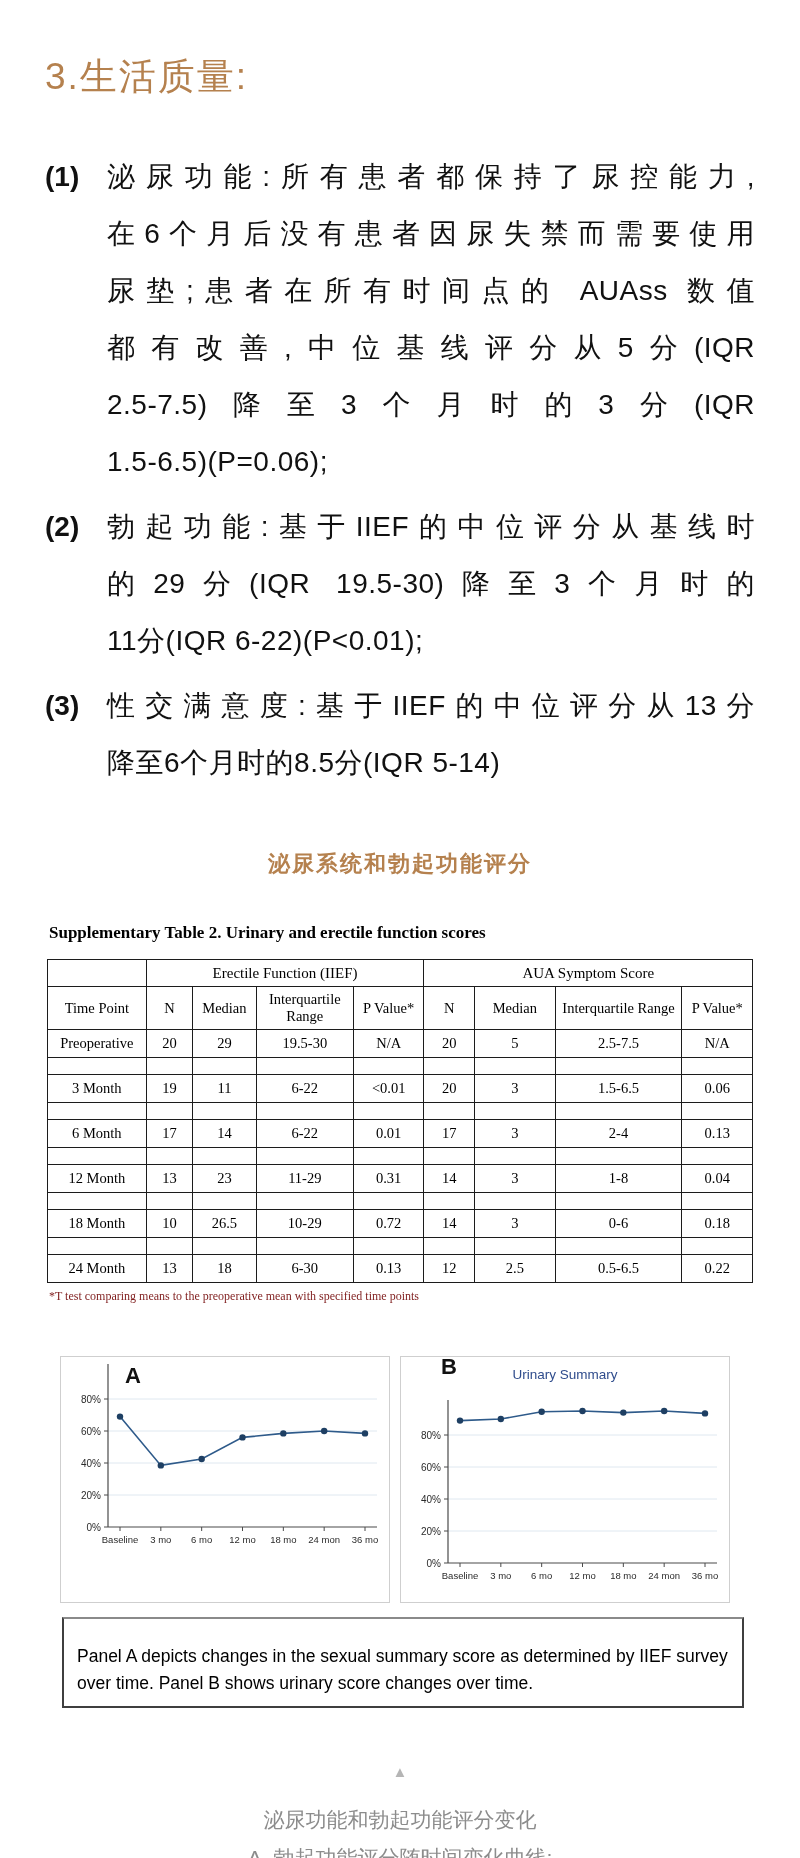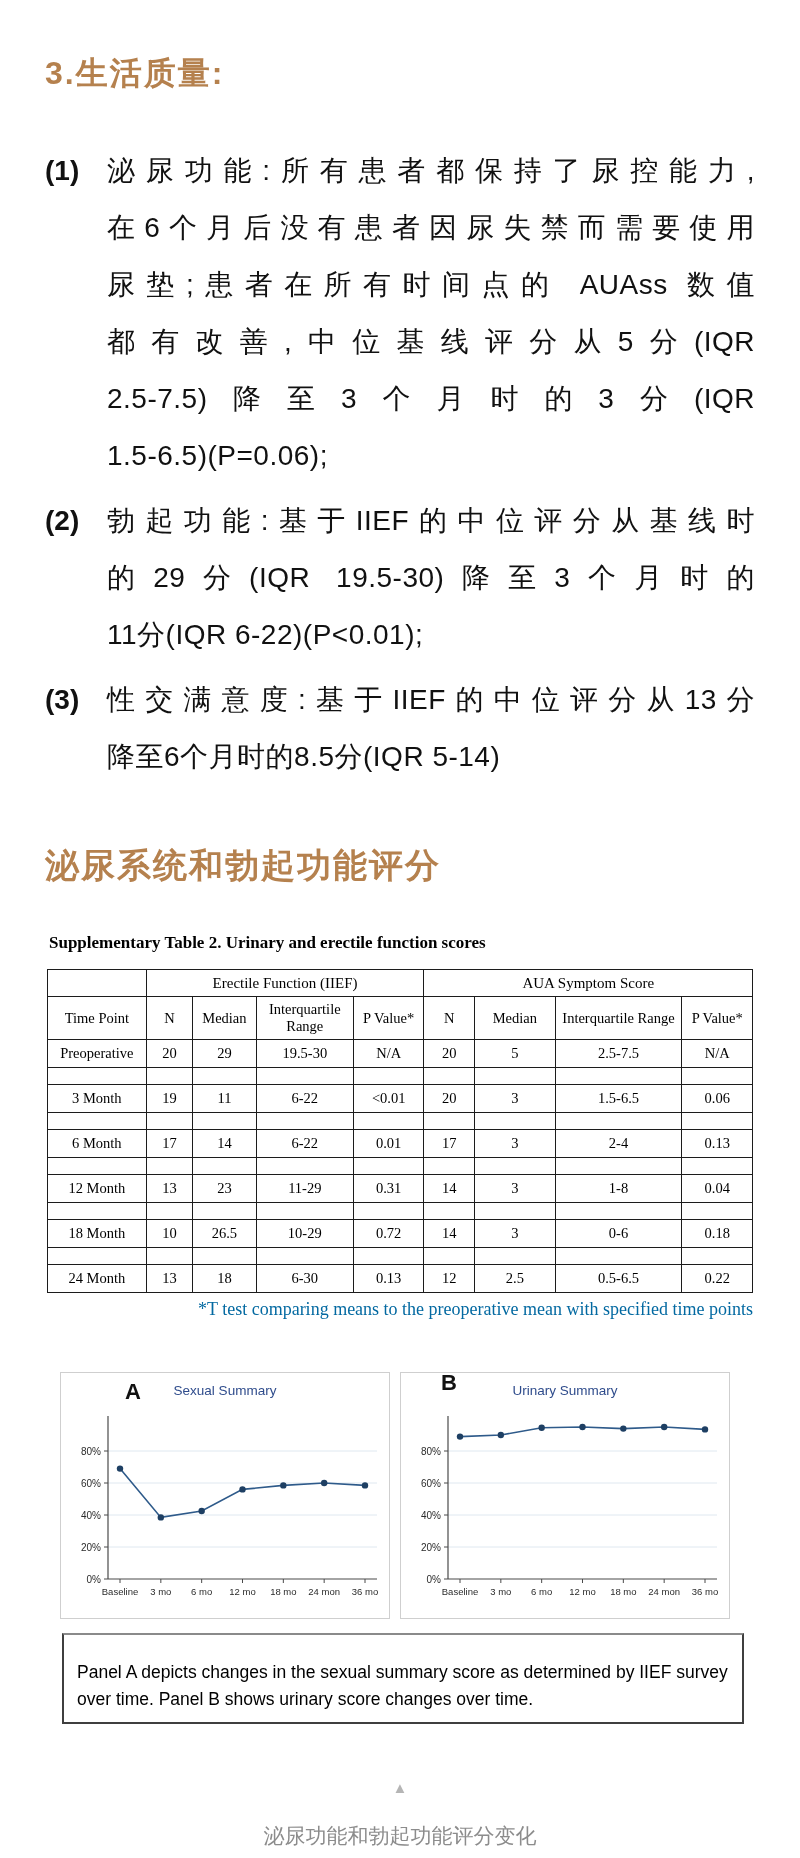--- a/index.html
+++ b/index.html
@@ -4,56 +4,56 @@
 <style>
   html,body{margin:0;padding:0;background:#ffffff;}
   .page{
     width:800px; min-height:1858px; background:#ffffff; box-sizing:border-box;
     padding:38px 45px 60px 45px;
     font-family:"Liberation Sans","DejaVu Sans",sans-serif;
     color:#1a1a1a;
   }
   
   .main-heading{
-    font-size:32px; font-weight:700; letter-spacing:2px;
+    font-size:37px; font-weight:400; letter-spacing:2px;
     margin:14px 0 46px 0;
   }
   
   .qol-item{ display:flex; margin-bottom:8px; }
   .item-num{
     width:62px; flex:0 0 62px; font-size:28px; font-weight:700;
     line-height:57px; color:#111;
   }
   .item-body{ flex:1; }
   .item-line{
     font-size:28px; line-height:57px; color:#111;
     text-align:justify; text-align-last:justify; letter-spacing:0.5px;
   }
   .item-line.last{ text-align-last:left; }
   
   .section-title{
-    text-align:left; font-size:34px; font-weight:700; letter-spacing:2px;
+    text-align:center; font-size:22px; font-weight:700; letter-spacing:2px;
     margin:58px 0 44px 0;
   }
   
   .table-wrap{ width:706px; margin:16px auto; font-family:"Liberation Serif","DejaVu Serif",serif; }
   .table-title{ font-size:17px; font-weight:700; margin:0 0 16px 2px; color:#000; }
   table.scores{
     border-collapse:collapse; width:100%; font-size:14.5px; color:#000;
     table-layout:fixed;
   }
   table.scores td,table.scores th{
     border:1px solid #1c1c1c; text-align:center; vertical-align:middle;
     padding:2px 2px; font-weight:400; overflow:hidden;
   }
   table.scores .group-row td{ height:22px; font-size:15px; }
   table.scores .col-row td{ height:38px; }
   table.scores .data-row td{ height:23px; }
   table.scores .spacer-row td{ height:12px; }
-  .table-footnote{ font-size:18px; margin:6px 0 0 2px; color:#0369a1;text-align:right; }
+  .table-footnote{ font-size:12px; margin:6px 0 0 2px; color:#7f1d1d; }
   
   .panels{ display:flex; gap:10px; margin:52px 0 0 15px; }
   .panel{
     position:relative; width:330px; height:247px; background:#fff;
     border:1px solid #cfcfcf; box-sizing:border-box;
   }
   .panel-label{
     position:absolute; top:6px; left:64px; font-size:22px; font-weight:700; color:#111;
     font-family:"Liberation Sans",sans-serif;
   }
@@ -266,21 +266,20 @@
             <td>0.22</td>
           </tr>
         </tbody>
     </table>
     <div class="table-footnote">*T test comparing means to the preoperative mean with specified time points</div>
   </div>
 
   <div class="panels" id="panels">
       <div class="panel">
         <div class="panel-label">A</div>
-        <div class="chart-title" style="color: rgb(47, 76, 140);">Sexual Summary</div>
         <svg width="328" height="208" viewBox="0 0 328 208" class="chart-svg">
           <line x1="43" y1="170" x2="47" y2="170" stroke="#4a4a4a" stroke-width="1"></line>
           <text x="40" y="173.5" text-anchor="end" font-size="10" fill="#2b2b2b" font-family="Liberation Sans, sans-serif">0%</text>
           <line x1="47" y1="138" x2="316" y2="138" stroke="#dfe8f0" stroke-width="1"></line>
           <line x1="43" y1="138" x2="47" y2="138" stroke="#4a4a4a" stroke-width="1"></line>
           <text x="40" y="141.5" text-anchor="end" font-size="10" fill="#2b2b2b" font-family="Liberation Sans, sans-serif">20%</text>
           <line x1="47" y1="106" x2="316" y2="106" stroke="#dfe8f0" stroke-width="1"></line>
           <line x1="43" y1="106" x2="47" y2="106" stroke="#4a4a4a" stroke-width="1"></line>
           <text x="40" y="109.5" text-anchor="end" font-size="10" fill="#2b2b2b" font-family="Liberation Sans, sans-serif">40%</text>
           <line x1="47" y1="74" x2="316" y2="74" stroke="#dfe8f0" stroke-width="1"></line>

